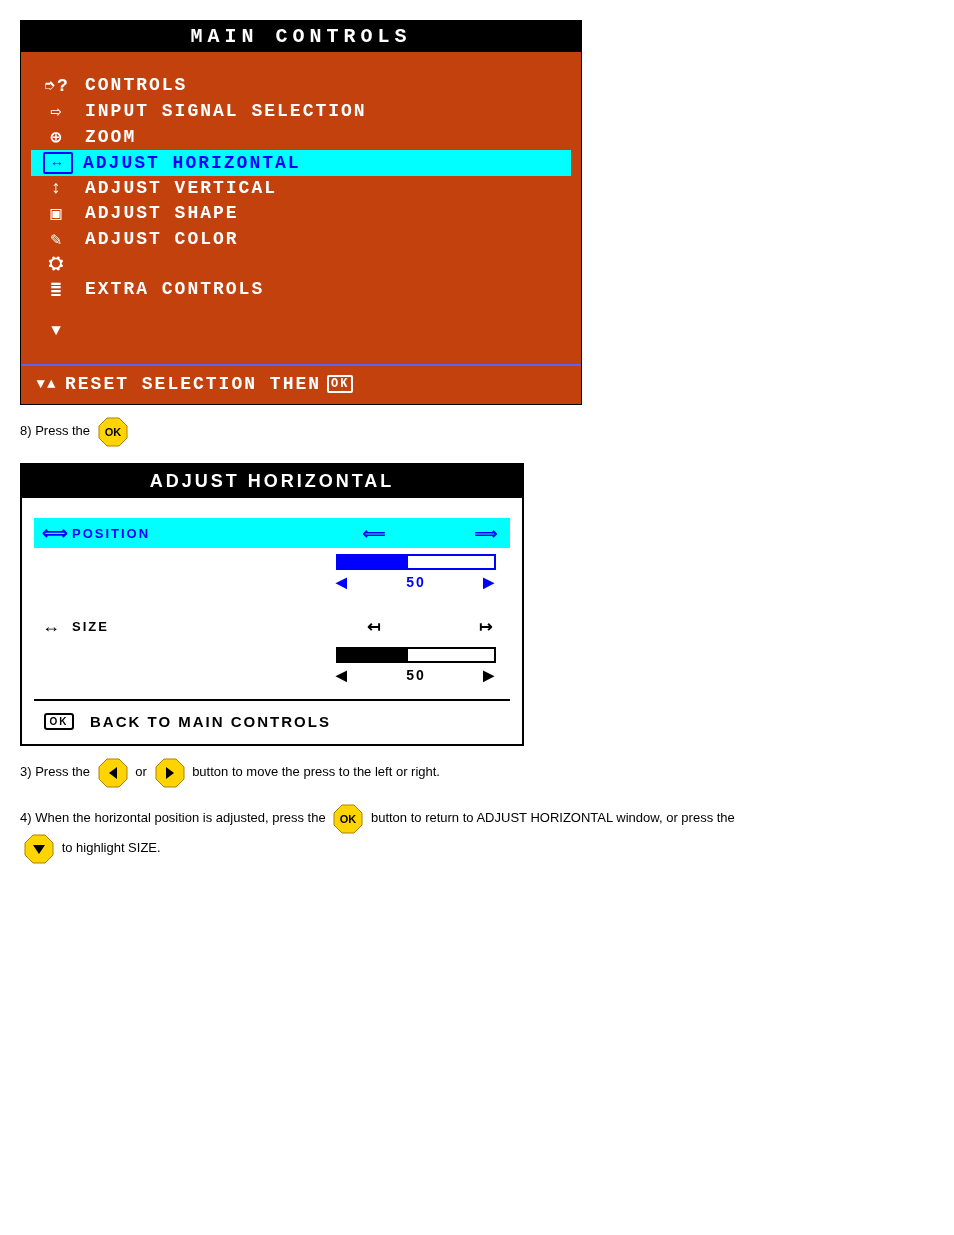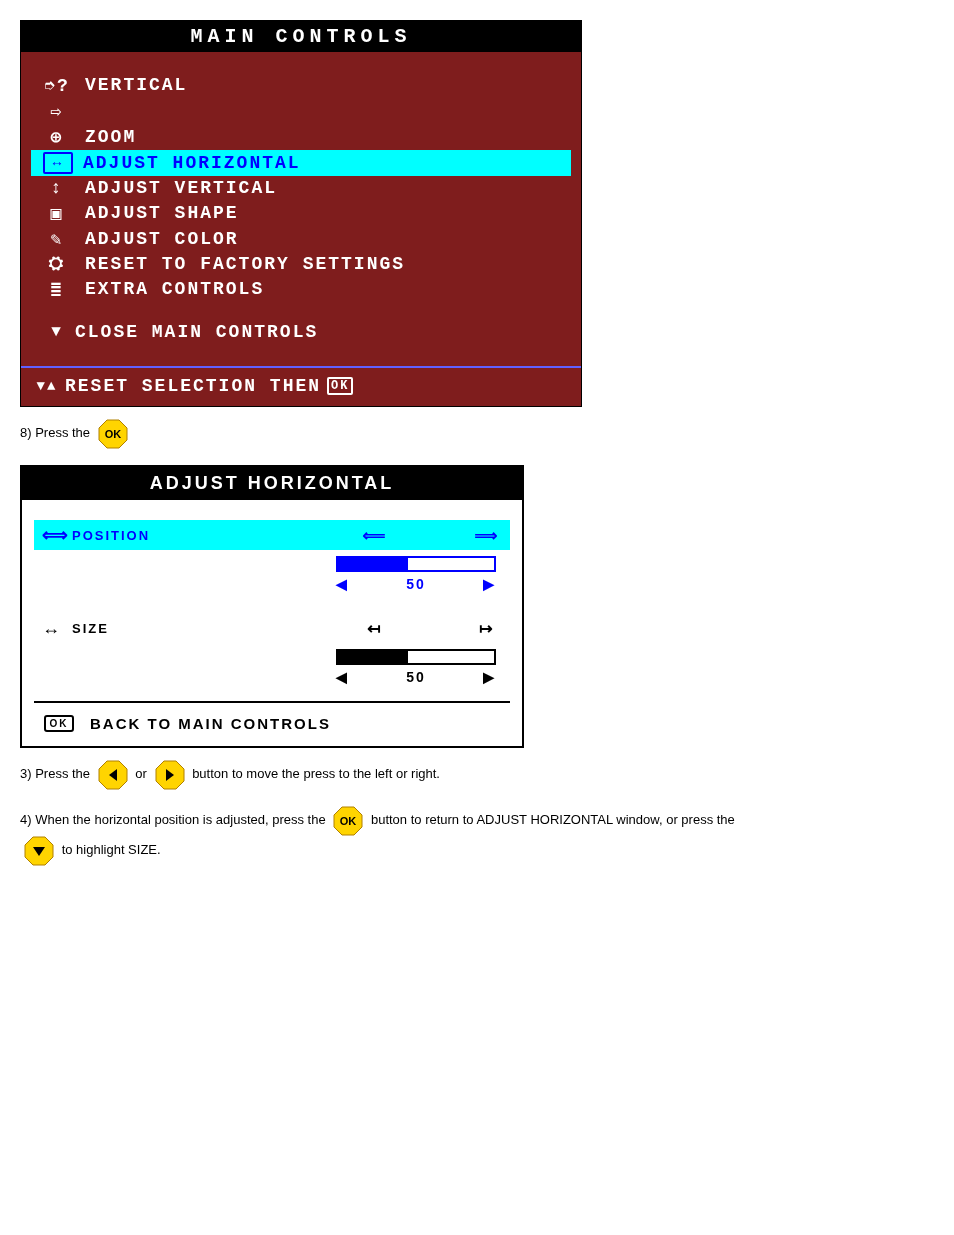--- a/index.html
+++ b/index.html
@@ -5,21 +5,21 @@
   body {
     margin: 0;
     padding: 20px;
     font-family: Arial, sans-serif;
     font-size: 13px;
     background: #fff;
     width: 954px;
   }
   .osd1 {
     width: 560px;
-    background: #7f1d1d;
+    background: #c2410c;
     color: #fff;
     border: 1px solid #000;
     font-family: "Courier New", monospace;
     font-weight: bold;
     font-size: 18px;
   }
   .osd1-title {
     background: #000;
     color: #fff;
     text-align: center;
@@ -216,24 +216,25 @@
 </style>
 </head>
 <body>
 
 <div class="osd1">
   <div class="osd1-title">MAIN CONTROLS</div>
   <div class="osd1-body">
 
     <div class="osd1-row">
       <span class="ico">➮?</span>
-      <span class="lbl">VERTICAL</span>
+      <span class="lbl">CONTROLS</span>
     </div>
     <div class="osd1-row">
       <span class="ico">⇨</span>
+      <span class="lbl">INPUT SIGNAL SELECTION</span>
     </div>
     <div class="osd1-row">
       <span class="ico">⊕</span>
       <span class="lbl">ZOOM</span>
     </div>
     <div class="osd1-row selected">
       <span class="ico">↔</span>
       <span class="lbl">ADJUST HORIZONTAL</span>
     </div>
     <div class="osd1-row">
@@ -243,30 +244,28 @@
     <div class="osd1-row">
       <span class="ico">▣</span>
       <span class="lbl">ADJUST SHAPE</span>
     </div>
     <div class="osd1-row">
       <span class="ico">✎</span>
       <span class="lbl">ADJUST COLOR</span>
     </div>
     <div class="osd1-row">
       <span class="ico">⛭</span>
-      <span class="lbl">RESET TO FACTORY SETTINGS</span>
     </div>
     <div class="osd1-row">
       <span class="ico">≣</span>
       <span class="lbl">EXTRA CONTROLS</span>
     </div>
 
     <div class="osd1-close">
       <span class="ico">▼</span>
-      <span class="lbl">CLOSE MAIN CONTROLS</span>
     </div>
   </div>
 
   <div class="osd1-divider"></div>
   <div class="osd1-footer">
     <span class="ico">▼▲</span>
     <span>RESET SELECTION THEN</span>
     <span class="ok">OK</span>
   </div>
 </div>

